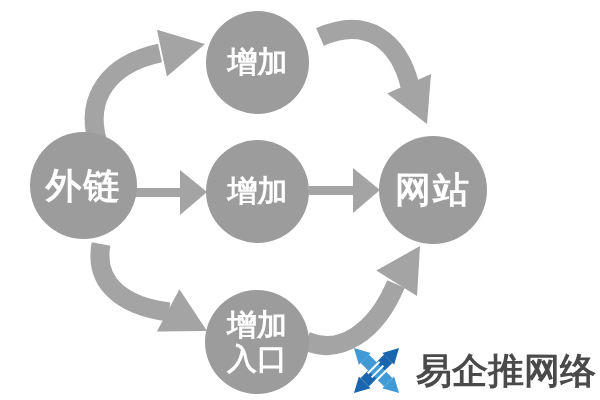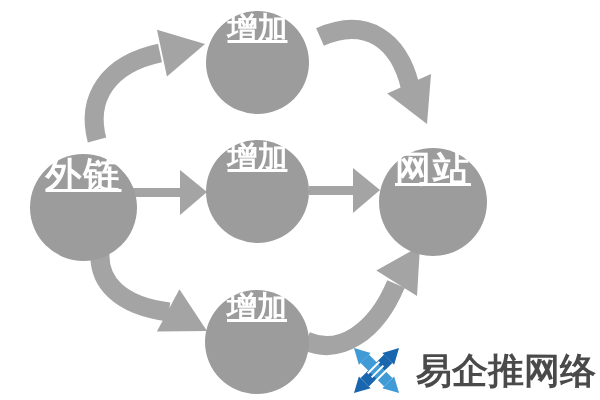--- a/index.html
+++ b/index.html
@@ -5,29 +5,29 @@
   html,body{margin:0;padding:0;}
   #stage{
     position:relative;width:600px;height:400px;background:#ffffff;
     overflow:hidden;font-family:"Liberation Sans","DejaVu Sans",sans-serif;
   }
   #arrow-layer{position:absolute;left:0;top:0;width:600px;height:400px;}
   .arrow-shaft{stroke:#a4a4a4;fill:none;}
   .arrow-fill{fill:#a4a4a4;}
   .node{
     position:absolute;border-radius:50%;background:#9c9c9c;color:#ffffff;
-    display:flex;flex-direction:column;align-items:center;justify-content:space-between;
-    font-weight:bold;text-align:center;user-select:none;text-decoration:underline;
+    display:flex;flex-direction:column;align-items:center;justify-content:center;
+    font-weight:bold;text-align:center;user-select:none;
   }
   .node .line{display:block;line-height:1.15;}
-  #node-source{left:30px;top:154px;width:107px;height:107px;font-size:36px;letter-spacing:2px;}
+  #node-source{left:30px;top:132px;width:107px;height:107px;font-size:36px;letter-spacing:2px;}
   #node-top{left:206px;top:11px;width:103px;height:103px;font-size:30px;}
   #node-middle{left:206px;top:140px;width:103px;height:103px;font-size:30px;}
   #node-bottom{left:205px;top:290px;width:104px;height:104px;font-size:30px;}
-  #node-target{left:379px;top:148px;width:108px;height:108px;font-size:36px;letter-spacing:2px;}
+  #node-target{left:379px;top:136px;width:108px;height:108px;font-size:36px;letter-spacing:2px;}
   #watermark{
     position:absolute;right:4px;bottom:6px;display:flex;align-items:center;gap:16px;margin-top:24px;
   }
   #watermark-text{
     font-family:"Liberation Serif","DejaVu Serif",serif;font-weight:bold;
     font-size:36px;color:#4a4a4a;letter-spacing:0px;line-height:1;
   }
 </style>
 </head>
 <body>
@@ -74,20 +74,21 @@
   <div class="node" id="node-top">
     <span class="line">增加</span>
   </div>
 
   <div class="node" id="node-middle">
     <span class="line">增加</span>
   </div>
 
   <div class="node" id="node-bottom">
     <span class="line">增加</span>
+    <span class="line">入口</span>
   </div>
 
   <div class="node" id="node-target">
     <span class="line">网站</span>
   </div>
 
   <div id="watermark">
     <svg width="47" height="47" viewBox="0 0 48 48" xmlns="http://www.w3.org/2000/svg">
 
       <line x1="36" y1="12" x2="12" y2="36" stroke="#1a66ae" stroke-width="12"></line>

